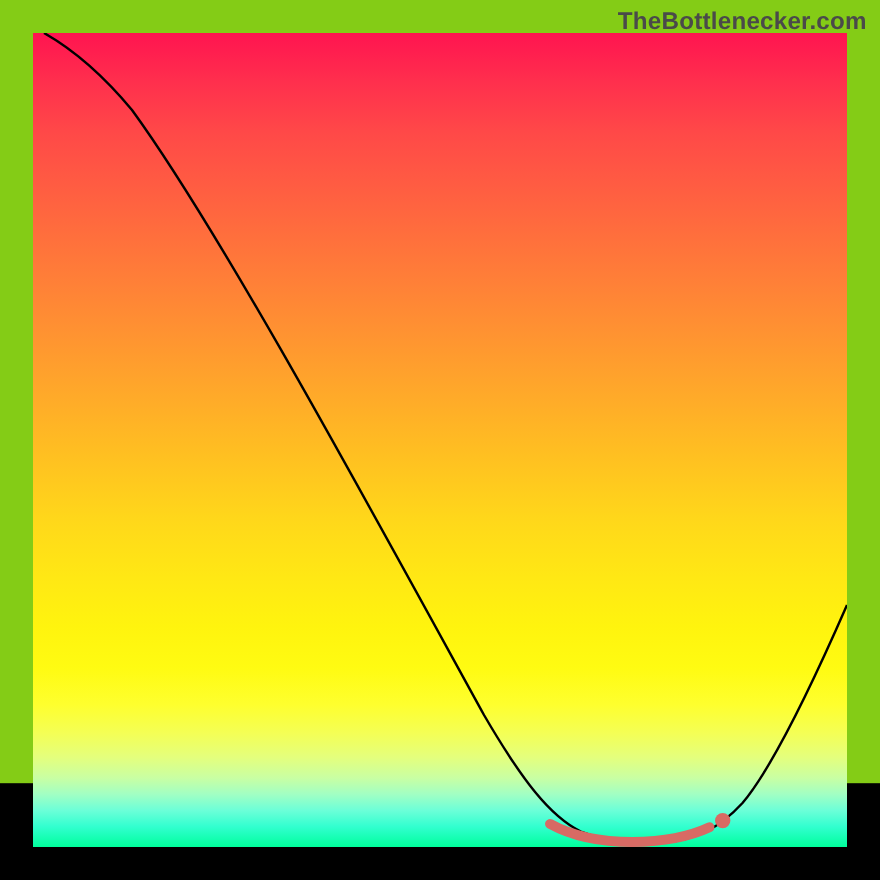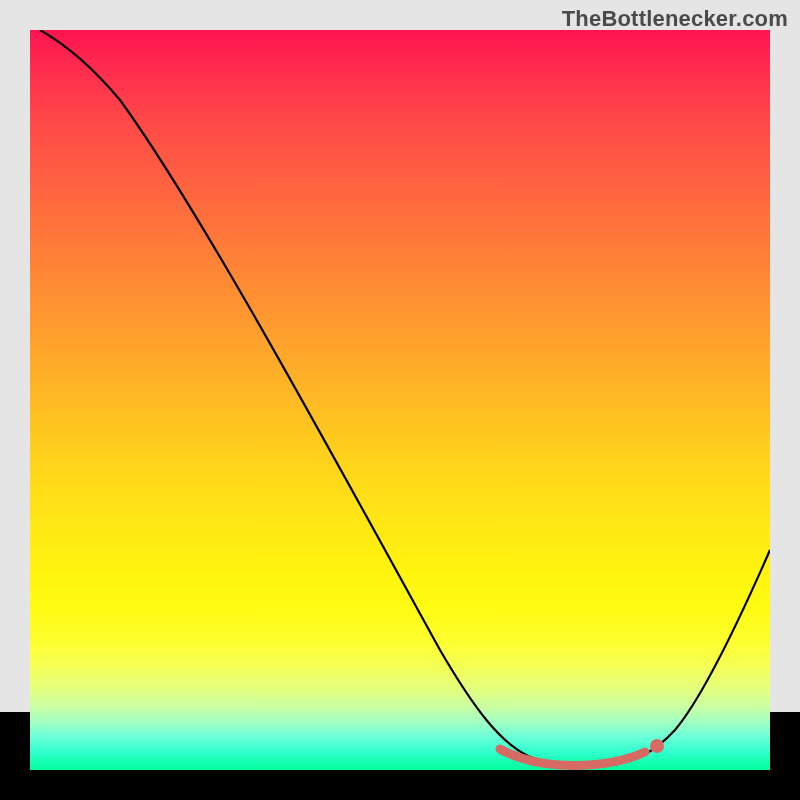--- a/index.html
+++ b/index.html
@@ -8,21 +8,21 @@
     width: 800px;
     height: 800px;
     background: #000;
     overflow: hidden;
     font-family: Arial, Helvetica, sans-serif;
   }
   .frame {
     position: relative;
     width: 800px;
     height: 712px;
-    background: #e5e5e5;
+    background: #84cc16;
   }
   .watermark {
     position: absolute;
     top: 6px;
     right: 12px;
     color: #4a4a4a;
     font-size: 22px;
     font-weight: 600;
     letter-spacing: 0.2px;
     z-index: 20;

